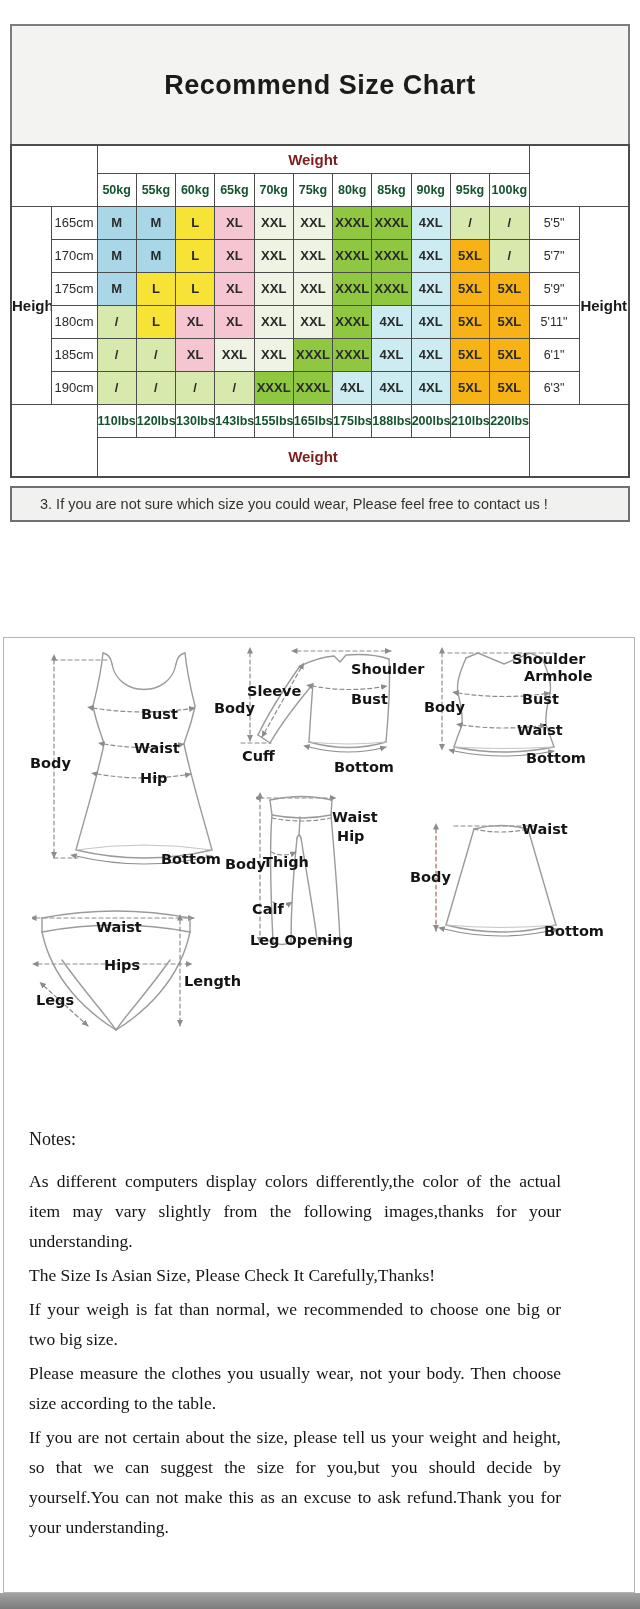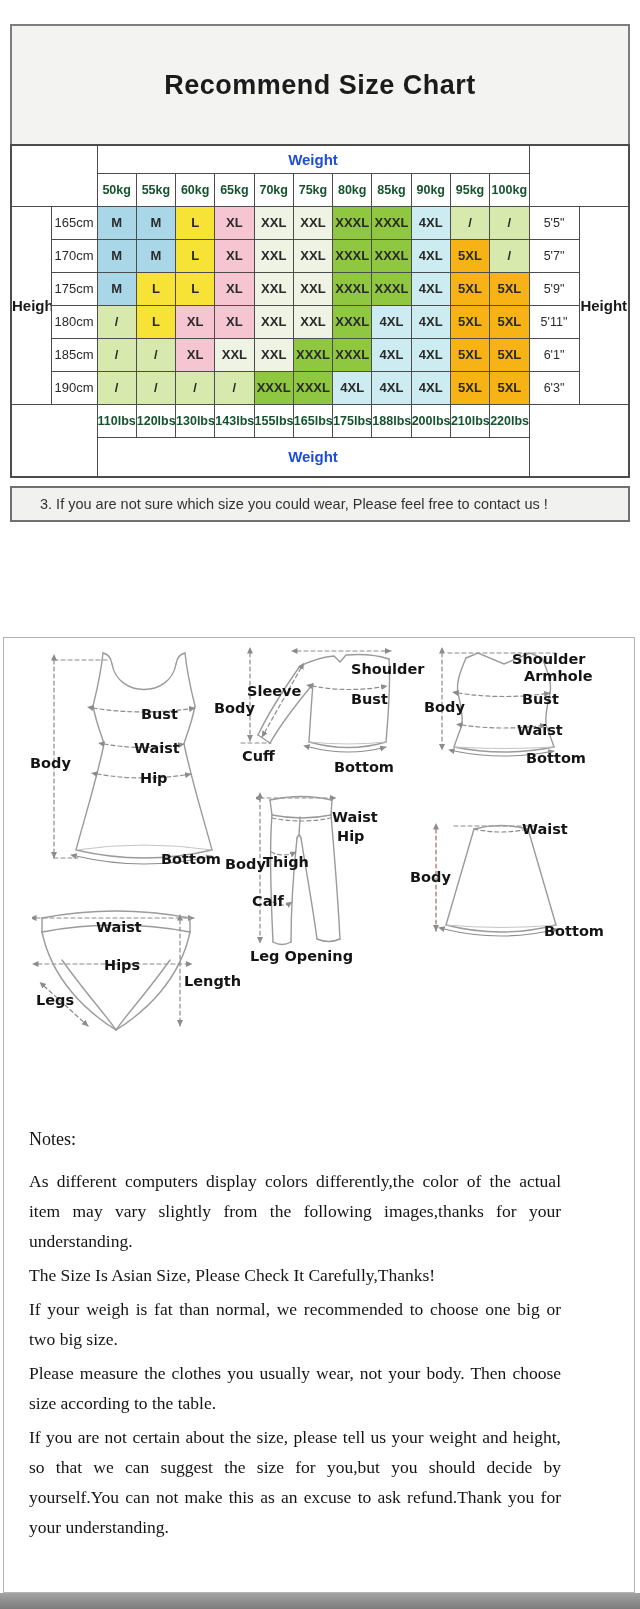--- a/index.html
+++ b/index.html
@@ -8,21 +8,21 @@
   
   .title-box{position:absolute;left:10px;top:24px;width:616px;height:118px;
              border:2px solid #7d7d7d;background:#f3f3f1;
              display:flex;align-items:center;justify-content:center;}
   .title{font-size:27px;font-weight:700;color:#1b1b1b;letter-spacing:.5px;}
   
   .size-table{position:absolute;left:10px;top:144px;width:620px;border-collapse:collapse;
               table-layout:fixed;background:#fff;border:2px solid #4c4c4c;}
   .size-table td{border:1px solid #4c4c4c;text-align:center;vertical-align:middle;
                  font-size:13px;color:#2a2a2a;padding:0;overflow:hidden;}
-  .size-table .wh{font-weight:700;font-size:15px;color:#1d4ed8;}
+  .size-table .wh{font-weight:700;font-size:15px;color:#7f1d1d;}
   .size-table .kg,.size-table .lbs{font-weight:600;font-size:12.5px;color:#14532d;}
   .size-table .sz{font-weight:600;font-size:13px;}
   .size-table .cm{font-size:13px;}
   .size-table .ft{font-size:12.5px;}
   .size-table .hlbl{font-weight:700;font-size:15px;color:#1a1a1a;}
   
   .order-notes{position:absolute;left:10px;top:486px;width:620px;}
   .note-box{box-sizing:border-box;width:100%;height:36px;margin-bottom:5px;
             border:2px solid #707070;background:#f1f1ef;
             display:flex;align-items:center;padding-left:28px;}
@@ -339,22 +339,22 @@
         <span class="dlabel" style="left: 508px; top: 14px;">Shoulder</span>
         <span class="dlabel" style="left: 520px; top: 31px;">Armhole</span>
         <span class="dlabel" style="left: 420px; top: 62px;">Body</span>
         <span class="dlabel" style="left: 518px; top: 54px;">Bust</span>
         <span class="dlabel" style="left: 513px; top: 85px;">Waist</span>
         <span class="dlabel" style="left: 522px; top: 113px;">Bottom</span>
         <span class="dlabel" style="left: 328px; top: 172px;">Waist</span>
         <span class="dlabel" style="left: 333px; top: 191px;">Hip</span>
         <span class="dlabel" style="left: 221px; top: 219px;">Body</span>
         <span class="dlabel" style="left: 259px; top: 217px;">Thigh</span>
-        <span class="dlabel" style="left: 248px; top: 256px;">Calf</span>
-        <span class="dlabel" style="left: 246px; top: 311px;">Leg Opening</span>
+        <span class="dlabel" style="left: 248px; top: 264px;">Calf</span>
+        <span class="dlabel" style="left: 246px; top: 295px;">Leg Opening</span>
         <span class="dlabel" style="left: 92px; top: 282px;">Waist</span>
         <span class="dlabel" style="left: 100px; top: 320px;">Hips</span>
         <span class="dlabel" style="left: 32px; top: 355px;">Legs</span>
         <span class="dlabel" style="left: 180px; top: 336px;">Length</span>
         <span class="dlabel" style="left: 518px; top: 184px;">Waist</span>
         <span class="dlabel" style="left: 406px; top: 232px;">Body</span>
         <span class="dlabel" style="left: 540px; top: 286px;">Bottom</span>
       </div>
 
     <div class="bottom-notes">

